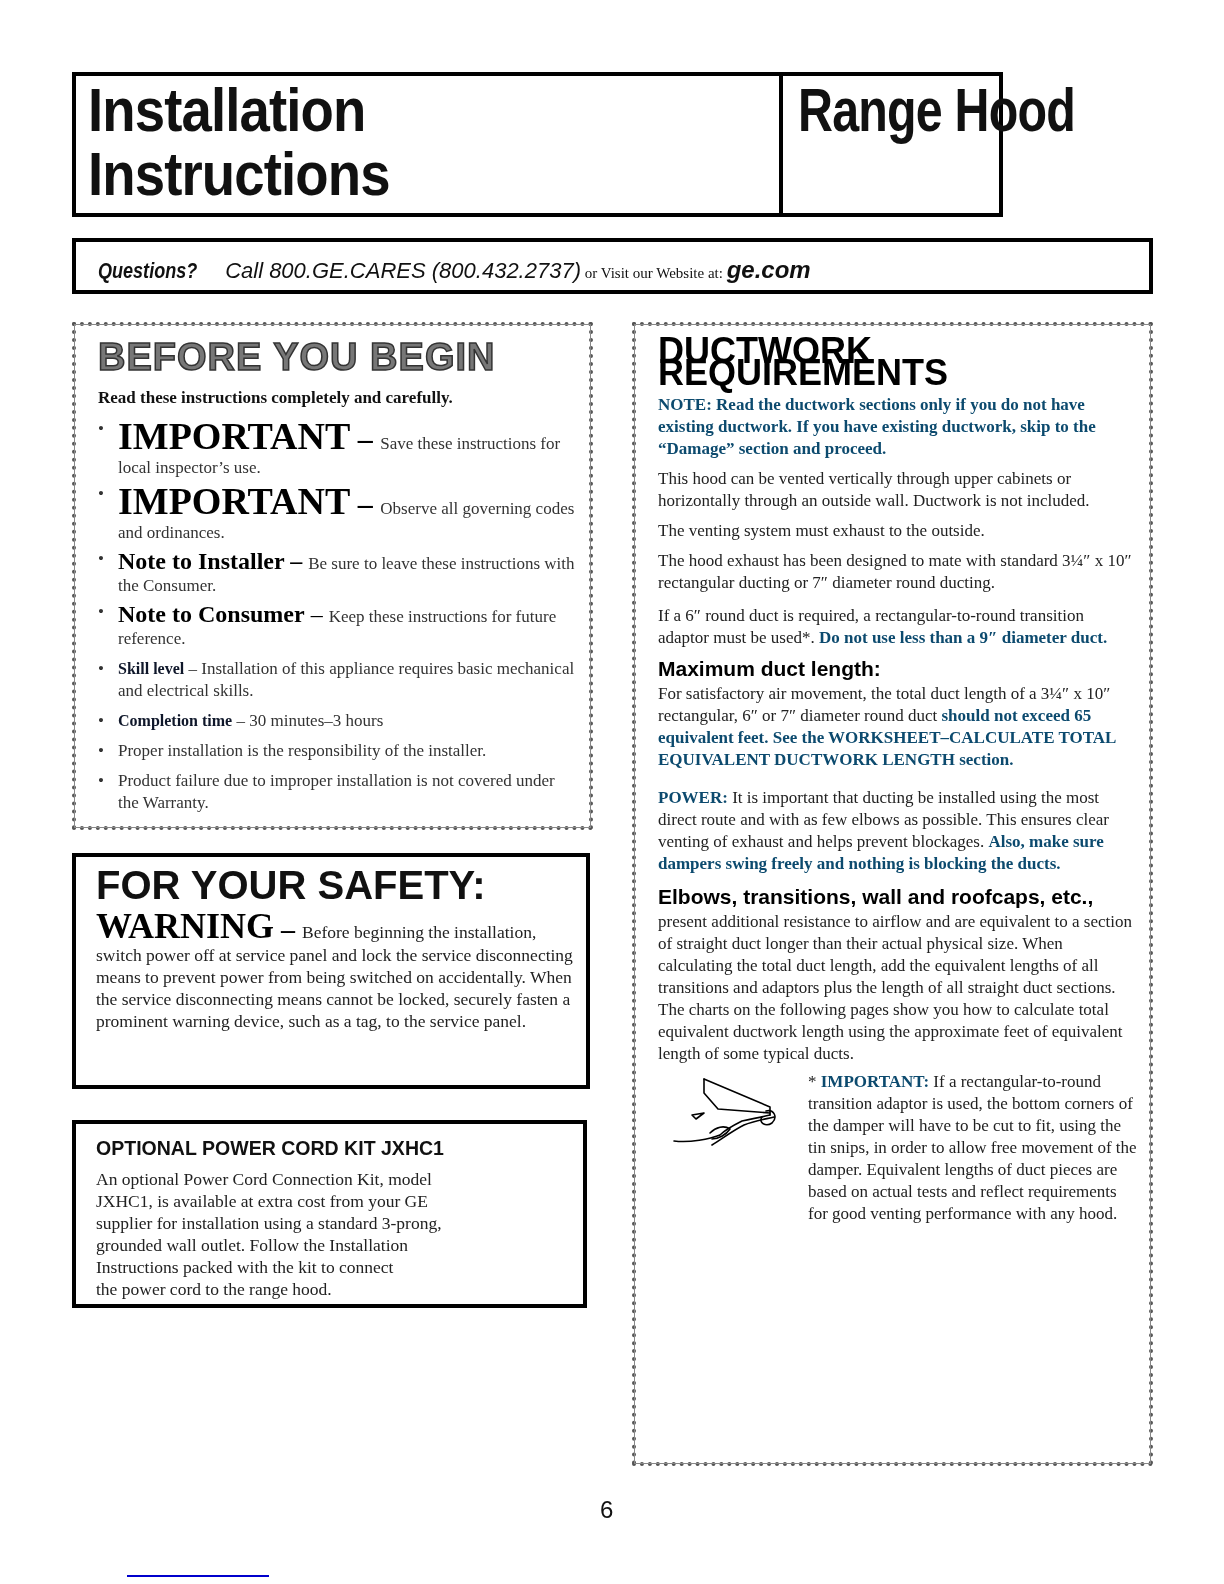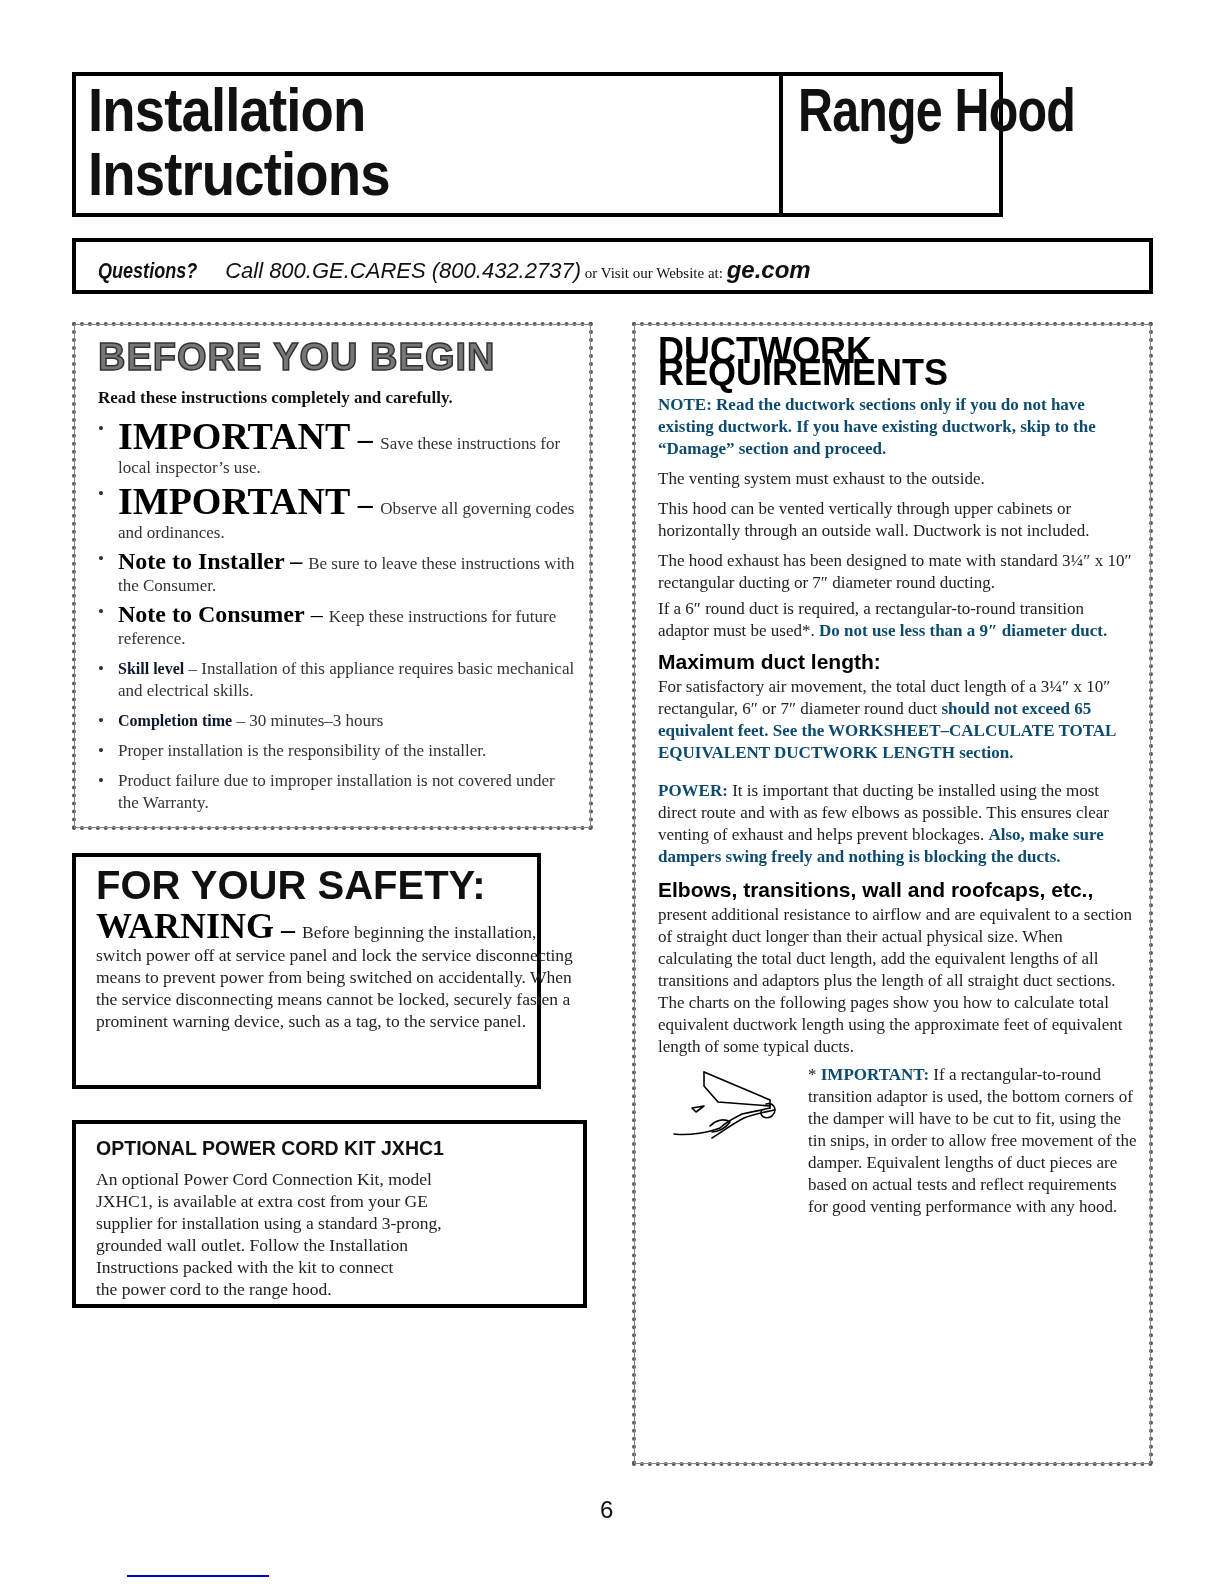--- a/index.html
+++ b/index.html
@@ -17,21 +17,21 @@
   .q-ital { font-family: "Liberation Sans", sans-serif; font-style: italic; font-size: 22px; }
   .q-serif { font-family: "Liberation Serif", serif; font-size: 15px; }
   .q-web { font-family: "Liberation Sans", sans-serif; font-weight: bold; font-style: italic; font-size: 24px; }
 
   
   .dotted { position: absolute; box-sizing: border-box; border: 4px dotted #555; outline: 1px solid #888; outline-offset: -3px; }
   .solid { position: absolute; box-sizing: border-box; border: 4px solid #000; }
 
   #before-box { left: 72px; top: 322px; width: 521px; height: 508px; }
   #right-box { left: 632px; top: 322px; width: 521px; height: 1144px; }
-  #safety-box { left: 72px; top: 853px; width: 469px; height: 236px; }
+  #safety-box { left: 72px; top: 853px; width: 518px; height: 236px; }
   #cord-box { left: 72px; top: 1120px; width: 515px; height: 188px; }
 
   #before-title { position: absolute; left: 22px; top: 10px; font-family: "Liberation Sans", sans-serif; font-weight: bold; font-size: 38px; color: #777; -webkit-text-stroke: 1.5px #333; letter-spacing: 1px; }
   #before-intro { position: absolute; left: 22px; top: 62px; font-family: "Liberation Serif", serif; font-weight: bold; font-size: 17px; }
   #before-list { position: absolute; left: 22px; top: 92px; width: 480px; margin: 0; padding: 0; list-style: none; font-family: "Liberation Serif", serif; }
   #before-list li { position: relative; padding-left: 20px; color: #333; }
   #before-list li .bullet { position: absolute; left: 0; top: 0; }
   .big-lead { font-weight: bold; font-size: 38px; line-height: 36px; color: #000; }
   .big-rest { font-size: 17px; line-height: 22px; }
   .mid-lead { font-weight: bold; font-size: 24px; line-height: 26px; color: #000; }
@@ -106,24 +106,24 @@
 supplier for installation using a standard 3-prong,
 grounded wall outlet. Follow the Installation
 Instructions packed with the kit to connect
 the power cord to the range hood.</div>
 </div>
 
 <div id="right-box" class="dotted">
   <div id="right-inner">
     <h2>DUCTWORK REQUIREMENTS</h2>
     <p><b>NOTE: Read the ductwork sections only if you do not have existing ductwork. If you have existing ductwork, skip to the “Damage” section and proceed.</b></p>
+    <p>This hood can be vented vertically through upper cabinets or horizontally through an outside wall. Ductwork is not included.</p>
     <p>The venting system must exhaust to the outside.</p>
-    <p>This hood can be vented vertically through upper cabinets or horizontally through an outside wall. Ductwork is not included.</p>
 
-    <p style="margin-bottom:4px">The hood exhaust has been designed to mate with standard 3¼″ x 10″ rectangular ducting or 7″ diameter round ducting.</p>
+    <p style="margin-bottom:11px">The hood exhaust has been designed to mate with standard 3¼″ x 10″ rectangular ducting or 7″ diameter round ducting.</p>
     <p><span>If a 6″ round duct is required, a rectangular-to-round transition adaptor must be used*. </span><b>Do not use less than a 9″ diameter duct.</b></p>
 
     <h3>Maximum duct length:</h3>
     <p style="margin-bottom:16px"><span>For satisfactory air movement, the total duct length of a 3¼″ x 10″ rectangular, 6″ or 7″ diameter round duct </span><b>should not exceed 65 equivalent feet. See the WORKSHEET–CALCULATE TOTAL EQUIVALENT DUCTWORK LENGTH</b><b> section.</b></p>
 
     <p style="margin-bottom:10px"><b>POWER:</b><span> It is important that ducting be installed using the most direct route and with as few elbows as possible. This ensures clear venting of exhaust and helps prevent blockages. </span><b>Also, make sure dampers swing freely and nothing is blocking the ducts.</b></p>
 
     <h3>Elbows, transitions, wall and roofcaps, etc.,</h3>
     <p style="margin-bottom:6px">present additional resistance to airflow and are equivalent to a section of straight duct longer than their actual physical size. When calculating the total duct length, add the equivalent lengths of all transitions and adaptors plus the length of all straight duct sections. The charts on the following pages show you how to calculate total equivalent ductwork length using the approximate feet of equivalent length of some typical ducts.</p>
 

